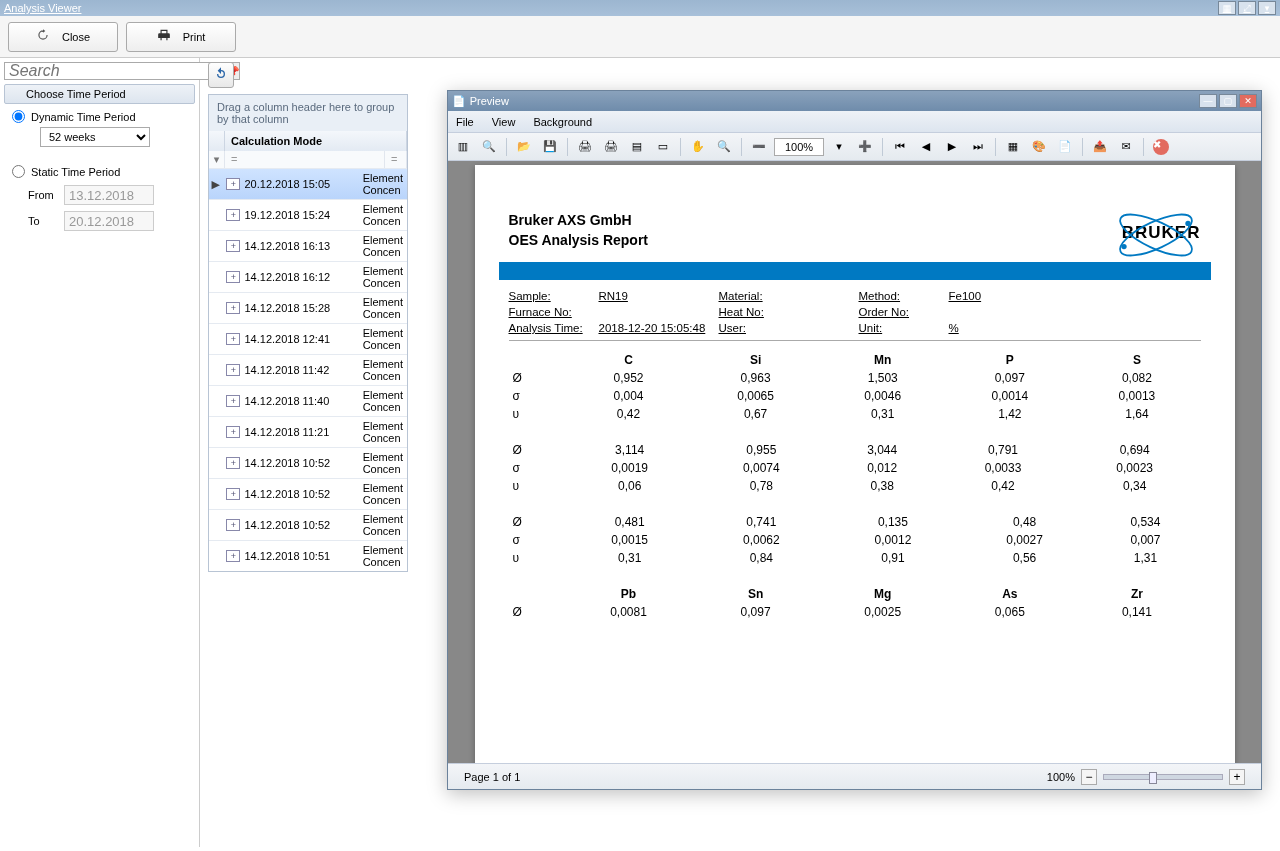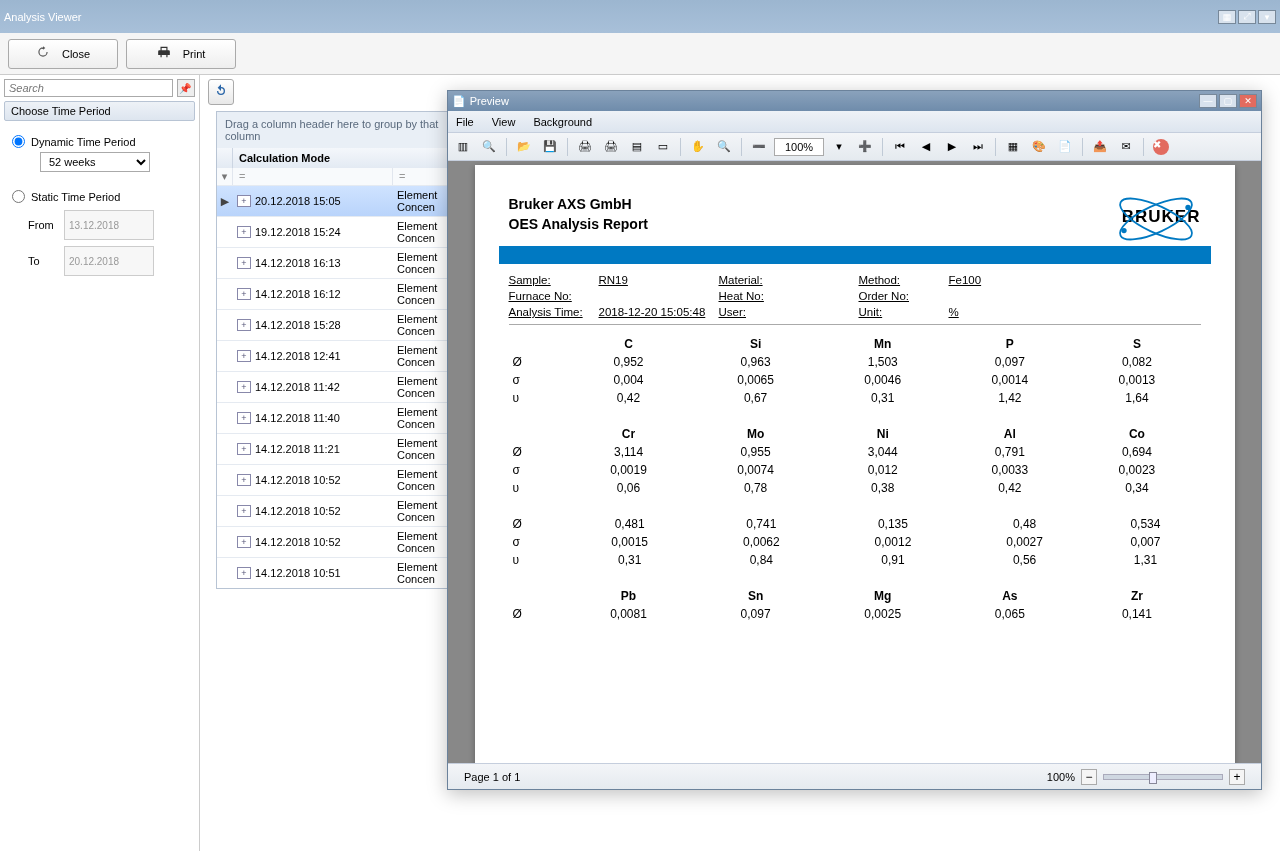--- a/index.html
+++ b/index.html
@@ -1,40 +1,40 @@
 <!DOCTYPE html>
 <html><head>
 <meta charset="utf-8">
 <style>
 * { box-sizing: border-box; margin: 0; padding: 0; font-family: Tahoma, Arial, sans-serif; }
 body { background: #fff; font-size: 11px; color: #000; width: 1280px; height: 851px; overflow: hidden; position: relative; }
 
 
-.titlebar { background: linear-gradient(#9cb6d0, #a8c0d9); height: 33px; display: flex; align-items: center; justify-content: space-between; padding: 0 4px; color: #fff; font-size: 11px; }
+.titlebar { background: linear-gradient(#9cb6d0, #a8c0d9); height: 16px; display: flex; align-items: center; justify-content: space-between; padding: 0 4px; color: #fff; font-size: 11px; text-decoration: underline; }
 .titlebar-buttons { display: flex; gap: 2px; }
 .titlebar-btn { width: 18px; height: 14px; border: 1px solid #789; background: #d8e2ed; display: flex; align-items: center; justify-content: center; font-size: 9px; cursor: pointer; }
 
 
 .main-toolbar { background: #f5f5f5; height: 42px; display: flex; align-items: center; padding: 4px 8px; border-bottom: 1px solid #ccc; gap: 8px; }
 .main-btn { height: 30px; min-width: 110px; border: 1px solid #aaa; background: linear-gradient(#fff,#eee); display: flex; align-items: center; justify-content: center; gap: 8px; cursor: pointer; border-radius: 3px; padding: 0 10px; }
 .main-btn .icon { width: 18px; height: 18px; }
 
 
 .body-row { display: flex; height: calc(851px - 62px); }
 .sidebar { width: 200px; border-right: 1px solid #ccc; padding: 4px; }
 .search-row { display: flex; align-items: center; gap: 4px; margin-bottom: 4px; }
-.search-input { flex: 1; border: 1px solid #aaa; height: 18px; padding: 1px 4px; font-size: 11px; color: #888; font-style: italic; }
+.search-input { flex: 1; border: 1px solid #aaa; height: 18px; padding: 1px 4px; font-size: 16px; color: #888; font-style: italic; }
 .pin-btn { width: 18px; height: 18px; border: 1px solid #aaa; background: #eee; cursor: pointer; display:flex;align-items:center;justify-content:center;font-size:10px;}
 
-.panel-header { background: linear-gradient(#eef2f7,#dde5ef); border: 1px solid #b8c4d4; padding: 3px 6px; font-size: 11px; margin-bottom: 10px; border-radius: 2px; }
+.panel-header { background: linear-gradient(#eef2f7,#dde5ef); border: 1px solid #b8c4d4; padding: 3px 21px; font-size: 11px; margin-bottom: 2px; border-radius: 2px; }
 .radio-row { display: flex; align-items: center; gap: 6px; padding: 4px 8px; font-size: 11px; }
 .select { border: 1px solid #aaa; background: #fff; height: 20px; width: 110px; margin-left: 36px; font-size:11px; padding:0 4px;}
 .field-row { display: flex; align-items: center; gap: 6px; padding: 3px 8px 3px 24px; font-size: 11px; }
 .field-row label { width: 30px; }
-.date-input { border: 1px solid #ccc; background: #f7f7f7; height: 30px; width: 90px; font-size: 10px; padding: 0 4px; color: #999; }
+.date-input { border: 1px solid #ccc; background: #f7f7f7; height: 20px; width: 90px; font-size: 13px; padding: 0 4px; color: #999; }
 
 .main-area { flex: 1; position: relative; padding: 4px 4px 0 8px; }
 .refresh-btn { width: 26px; height: 26px; border: 1px solid #aaa; background: linear-gradient(#fff,#e8e8e8); display: flex; align-items:center; justify-content:center; cursor:pointer; border-radius:3px; margin-bottom: 6px;}
 
 .grid { border: 1px solid #b8c4d4; font-size: 11px; }
 .grid-drag { background: #e9eff6; color: #5a6a7d; padding: 6px 8px; }
 .grid-head { display: flex; background: linear-gradient(#f4f7fb,#e3eaf3); }
 .grid-head-cell { padding: 4px 6px; border-right: 1px solid #ccd5e2; font-weight: bold; }
 .col-ts { width: 160px; }
 .col-mode { flex:1; }
@@ -58,21 +58,21 @@
 
 .pv-menu { background: linear-gradient(#eef2f7,#dde5ef); height: 22px; display:flex; align-items:center; padding:0 8px; gap:18px; font-size:11px; border-bottom:1px solid #c5cedd;}
 .pv-menu-item{cursor:pointer;}
 .pv-toolbar{background:linear-gradient(#f3f5f8,#e5eaef);height:28px;display:flex;align-items:center;padding:0 4px;gap:4px;border-bottom:1px solid #c5cedd;}
 .tb-btn{width:22px;height:22px;display:flex;align-items:center;justify-content:center;cursor:pointer;border-radius:2px;}
 .tb-sep{width:1px;height:18px;background:#c0cad6;margin:0 2px;}
 .zoom-field{border:1px solid #aaa;width:50px;height:18px;font-size:11px;text-align:center;}
 .tb-stop{color:#fff;background:#e26b5f;border-radius:50%;width:16px;height:16px;font-size:10px;}
 
 .pv-content{flex:1;background:#888;overflow:auto;position:relative;display:flex;justify-content:center;padding-top:4px;}
-.page{background:#fff;width:760px;min-height:640px;box-shadow:0 2px 6px rgba(0,0,0,0.3);padding:30px 34px;font-size:12px;}
+.page{background:#fff;width:760px;min-height:640px;box-shadow:0 2px 6px rgba(0,0,0,0.3);padding:46px 34px;font-size:12px;}
 .page-head{display:flex;justify-content:space-between;align-items:flex-start;margin-bottom:12px;}
 .page-head-left{font-size:14px;font-weight:bold;line-height:1.4;}
 .logo{text-align:right;}
 .logo-text{font-weight:bold;font-size:17px;letter-spacing:1px;color:#000;}
 .logo-ellipse{position:relative;width:90px;height:48px;}
 .logo-ellipse svg{width:90px;height:48px;}
 
 .blue-bar{background:#0079c2;height:18px;margin:6px -10px 10px;}
 .info-grid{display:grid;grid-template-columns:90px 120px 80px 60px 90px 60px;font-size:11.5px;row-gap:4px;margin-bottom:6px;text-decoration:underline;}
 .info-grid div{white-space:nowrap;}
@@ -157,21 +157,21 @@
 
   <div class="main-area">
     <div class="refresh-btn">
       <span>
         <svg viewBox="0 0 24 24" width="16" height="16">
             <path d="M12 6V2L7 7l5 5V8a4 4 0 11-4 4H6a6 6 0 106-6z" fill="#2a66a8"></path>
           </svg>
       </span>
     </div>
 
-    <div class="grid" style="width:240px;margin-left:8px;">
+    <div class="grid" style="width:200px;">
       <div class="grid-drag">Drag a column header here to group by that column</div>
       <div class="grid-head">
         <div style="width:16px;border-right:1px solid #ccd5e2;"></div>
         <div class="grid-head-cell col-mode">Calculation Mode</div>
       </div>
       <div class="grid-filter">
         <div class="filter-icon">▾</div>
         <div class="grid-filter-cell col-ts">=</div>
         <div class="grid-filter-cell col-mode">=</div>
       </div>
@@ -416,28 +416,20 @@
                   <td>1,42</td>
                   <td>1,64</td>
                 </tr>
               </tbody>
             </table>
           </div>
           <div class="elem-block">
             <table class="elem-table">
               <tbody>
                 <tr>
-                  <th class="rowhdr"></th>
-                  <th>Cr</th>
-                  <th>Mo</th>
-                  <th>Ni</th>
-                  <th>Al</th>
-                  <th>Co</th>
-                </tr>
-                <tr>
                   <td class="rowhdr">Ø</td>
                   <td>3,114</td>
                   <td>0,955</td>
                   <td>3,044</td>
                   <td>0,791</td>
                   <td>0,694</td>
                 </tr>
                 <tr>
                   <td class="rowhdr">σ</td>
                   <td>0,0019</td>

